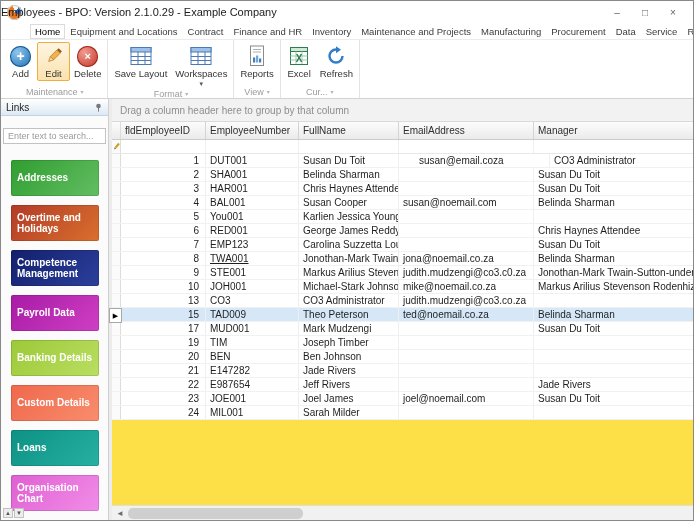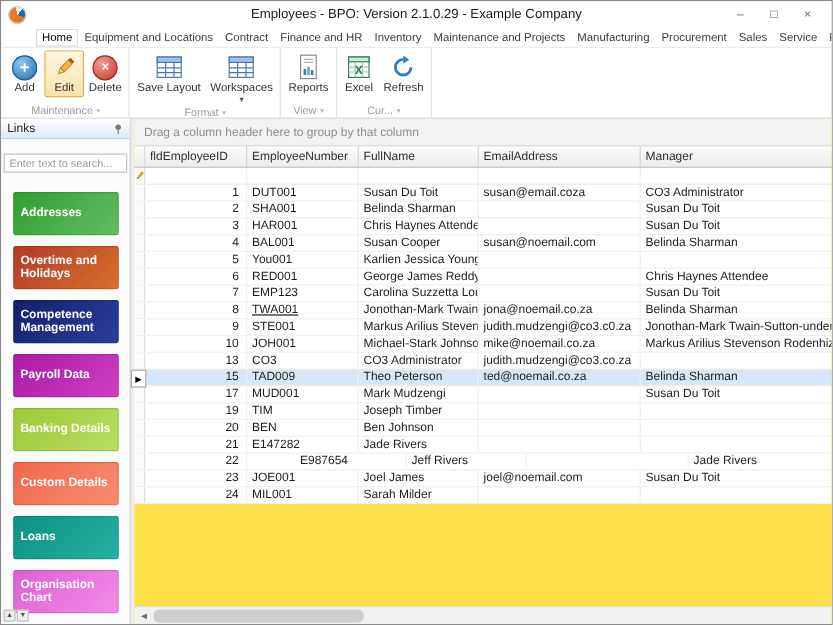--- a/index.html
+++ b/index.html
@@ -3,21 +3,21 @@
 <meta charset="utf-8">
 <style>
   *{box-sizing:border-box;}
   html,body{margin:0;padding:0;}
   body{font-family:"Liberation Sans",sans-serif;background:#c8c8c8;}
   .app{position:relative;width:694px;height:521px;margin:0 auto;background:#fff;border:1px solid #898989;overflow:hidden;font-size:10px;color:#222;}
 
   
   .titlebar{height:22px;position:relative;display:flex;align-items:center;padding:0 6px;background:#fff;}
   .logo{width:15px;height:15px;border-radius:50%;flex:none;background:conic-gradient(from 210deg,#e87722 0 38%,#f7f7f7 38% 52%,#2a66ad 52% 72%,#e87722 72%);box-shadow:inset 0 0 0 1px #d0d0d0;}
-  .win-title{position:absolute;left:0;right:0;text-align:center;font-size:11px;color:#1a1a1a;white-space:nowrap;}
+  .win-title{position:absolute;left:0;right:0;font-size:11px;color:#1a1a1a;white-space:nowrap;}
   .winbtns{margin-left:auto;display:flex;z-index:2;background:#fff;}
   .winbtn{width:28px;height:18px;display:flex;align-items:center;justify-content:center;color:#666;font-size:10px;}
 
   
   .tabrow{height:17px;display:flex;align-items:flex-end;padding-left:29px;font-size:9.5px;color:#3c3c3c;background:#fff;border-bottom:1px solid #ececec;}
   .tabs{display:flex;align-items:flex-end;}
   .tab{padding:2px 5px;white-space:nowrap;}
   .tab.active{box-shadow:inset 0 0 0 1px #dcdcdc;color:#000;}
 
   
@@ -84,21 +84,21 @@
   <div class="tabrow">
     <div class="tabs" id="tabs">
         <div class="tab active">Home</div>
         <div class="tab">Equipment and Locations</div>
         <div class="tab">Contract</div>
         <div class="tab">Finance and HR</div>
         <div class="tab">Inventory</div>
         <div class="tab">Maintenance and Projects</div>
         <div class="tab">Manufacturing</div>
         <div class="tab">Procurement</div>
-        <div class="tab">Sales</div>
+        <div class="tab">Data</div>
         <div class="tab">Service</div>
         <div class="tab">Reporting</div>
       </div>
 
   </div>
 
   <div class="ribbon" id="ribbon-groups">
       <div class="rgroup">
         <div class="rbuttons">
           <div class="rbtn">
@@ -277,21 +277,21 @@
           <div class="cell" style="width: 100px;"></div>
           <div class="cell" style="width: 135px;"></div>
           <div class="cell" style="width: 161px;"></div>
         </div>
       <div class="rows" id="rows">
           <div class="grow">
             <div class="ind"></div>
             <div class="cell ar" style="width: 85px;">1</div>
             <div class="cell" style="width: 93px;">DUT001</div>
             <div class="cell" style="width: 100px;">Susan Du Toit</div>
-            <div class="cell" style="width: 135px;">susan@email.coza</div>
+            <div class="cell" style="width: 135px; margin-left: 16px;">susan@email.coza</div>
             <div class="cell" style="width: 161px;">CO3 Administrator</div>
           </div>
           <div class="grow">
             <div class="ind"></div>
             <div class="cell ar" style="width: 85px;">2</div>
             <div class="cell" style="width: 93px;">SHA001</div>
             <div class="cell" style="width: 100px;">Belinda Sharman</div>
             <div class="cell" style="width: 135px;"></div>
             <div class="cell" style="width: 161px;">Susan Du Toit</div>
           </div>
@@ -403,21 +403,21 @@
             <div class="ind"></div>
             <div class="cell ar" style="width: 85px;">21</div>
             <div class="cell" style="width: 93px;">E147282</div>
             <div class="cell" style="width: 100px;">Jade Rivers</div>
             <div class="cell" style="width: 135px;"></div>
             <div class="cell" style="width: 161px;"></div>
           </div>
           <div class="grow">
             <div class="ind"></div>
             <div class="cell ar" style="width: 85px;">22</div>
-            <div class="cell" style="width: 93px; margin-left: 40px;">E987654</div>
+            <div class="cell" style="width: 93px;">E987654</div>
             <div class="cell" style="width: 100px;">Jeff Rivers</div>
             <div class="cell" style="width: 135px;"></div>
             <div class="cell" style="width: 161px;">Jade Rivers</div>
           </div>
           <div class="grow">
             <div class="ind"></div>
             <div class="cell ar" style="width: 85px;">23</div>
             <div class="cell" style="width: 93px;">JOE001</div>
             <div class="cell" style="width: 100px;">Joel James</div>
             <div class="cell" style="width: 135px;">joel@noemail.com</div>

